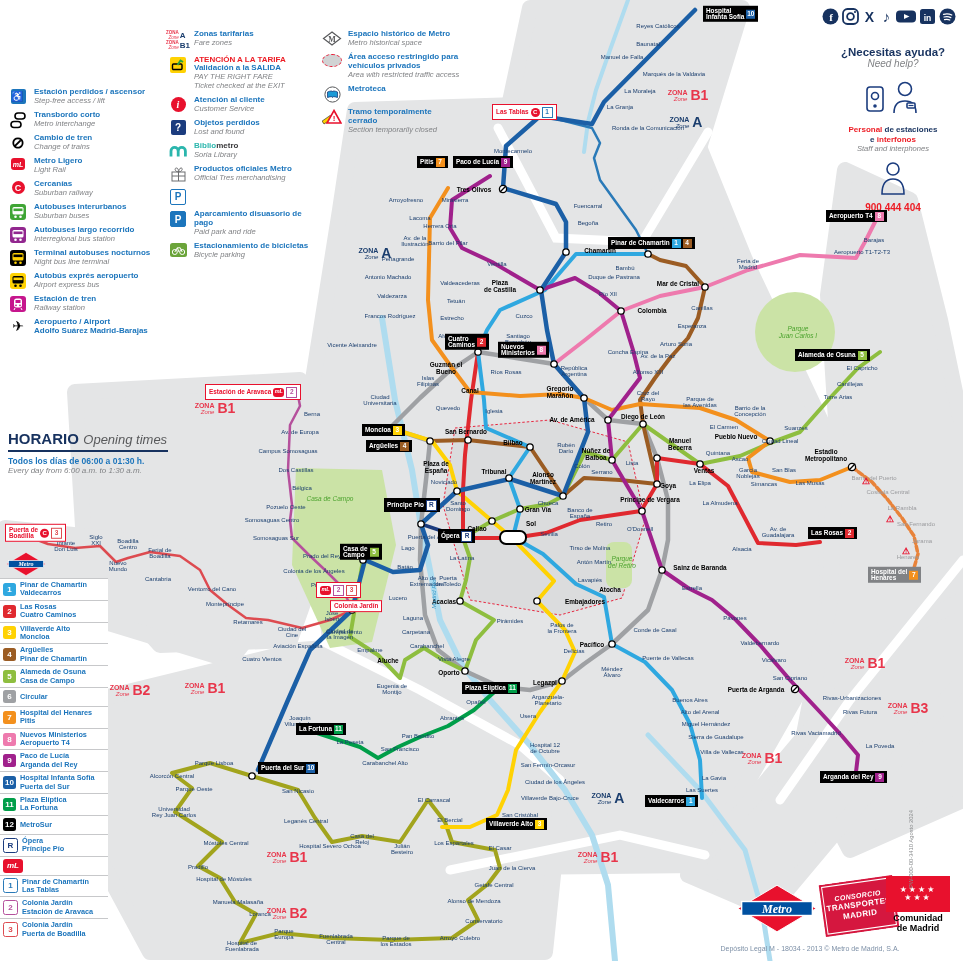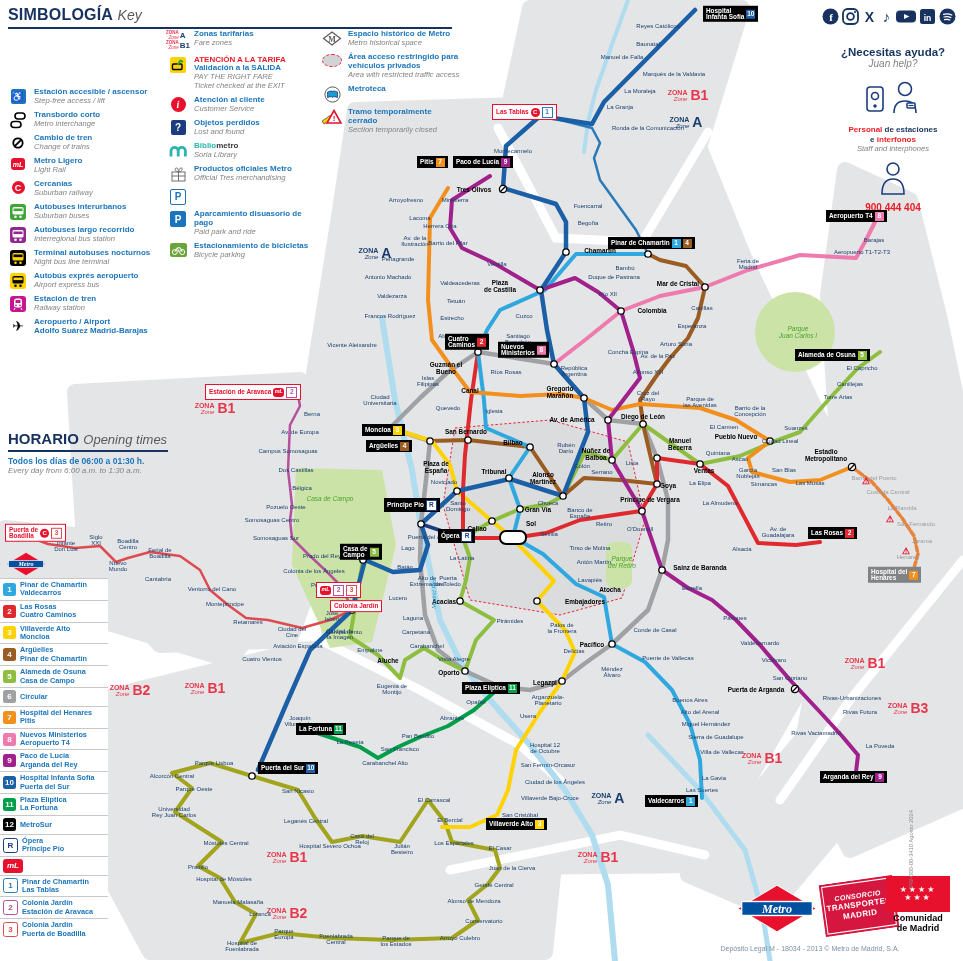--- a/index.html
+++ b/index.html
@@ -584,31 +584,27 @@
       <div class="mapbox" style="left: 340px; top: 552px;"><span>Casa de
 Campo</span><span class="bdg" style="background:#8EBE3F">5</span></div>
       <div class="mapbox red" style="left: 205px; top: 392px;"><span>Estación de Aravaca</span><span><span class="mlbadge" style="width:11px;height:9px;font-size:5.5px">mL</span></span><span class="bdg" style="background:#fff;color:#B5509C;border:1px solid #B5509C">2</span></div>
       <div class="mapbox red" style="left: 492px; top: 112px;"><span>Las Tablas</span><span><span class="cerc" style="width:9px;height:9px;font-size:6px">C</span></span><span class="bdg" style="background:#fff;color:#2A7AB8;border:1px solid #2A7AB8">1</span></div>
       <div class="mapbox red" style="left: 316px; top: 590px;"><span><span class="mlbadge" style="width:11px;height:9px;font-size:5.5px">mL</span></span><span class="bdg" style="background:#fff;color:#B5509C;border:1px solid #B5509C">2</span><span class="bdg" style="background:#fff;color:#DD4B50;border:1px solid #DD4B50">3</span></div>
       <div class="mapbox red" style="left: 330px; top: 606px;"><span>Colonia Jardín</span></div>
       <div class="mapbox red" style="left: 5px; top: 533px;"><span>Puerta de
 Boadilla</span><span><span class="cerc" style="width:9px;height:9px;font-size:6px">C</span></span><span class="bdg" style="background:#fff;color:#DD4B50;border:1px solid #DD4B50">3</span></div>
     </div>
 
-  <div class="leg-head">
-    <b>SIMBOLOGÍA</b>
-    <i>Key</i>
-  </div>
   <div class="leg-col" id="leg1">
       <div class="li">
         <span class="ico">
           <span class="isq" style="background:#1C75BC">♿</span>
         </span>
         <span class="txt">
-          <div class="t">Estación accesible / ascensor</div>
+          <div class="t">Estación perdidos / ascensor</div>
           <div class="s">Step-free access / lift</div>
         </span>
       </div>
       <div class="li">
         <span class="ico">
           <svg width="16" height="17">
             <rect x="5" y="1" width="10" height="6" rx="3" fill="#fff" stroke="#000" stroke-width="1.6"></rect>
             <rect x="1" y="9.5" width="10" height="6" rx="3" fill="#fff" stroke="#000" stroke-width="1.6"></rect>
           </svg>
         </span>
@@ -909,21 +905,21 @@
           <text x="8.5" y="12.5" text-anchor="middle" font-size="8.5" fill="#fff" font-weight="bold">in</text>
         </svg></span>
       <span><svg width="17" height="17">
           <circle cx="8.5" cy="8.5" r="8" fill="#17325F"></circle>
           <path d="M4.5 6.3 Q9 5 12.8 7 M5 9 Q8.8 8 11.8 9.6 M5.5 11.6 Q8.5 10.8 10.8 12" stroke="#fff" stroke-width="1.2" fill="none" stroke-linecap="round"></path>
         </svg></span>
     </div>
 
   <div class="help">
     <div class="ht">¿Necesitas ayuda?</div>
-    <div class="hs">Juan help?</div>
+    <div class="hs">Need help?</div>
     <div id="staff-icons" style="margin-top:10px"><svg width="60" height="42" viewBox="0 0 60 42">
           <g stroke="#1B3C7E" stroke-width="1.6" fill="none">
             <rect x="4" y="8" width="16" height="24" rx="3"></rect>
             <circle cx="12" cy="17" r="3.5"></circle>
             <circle cx="12" cy="27" r="1" fill="#1B3C7E"></circle>
             <circle cx="42" cy="10" r="6.5"></circle>
             <path d="M31 34 Q31 22 42 22 Q53 22 53 34"></path>
             <rect x="44" y="24" width="8" height="5" rx="1" fill="#fff"></rect>
             <path d="M45.5 26.5 H50.5" stroke-width="1.2"></path>
           </g>

